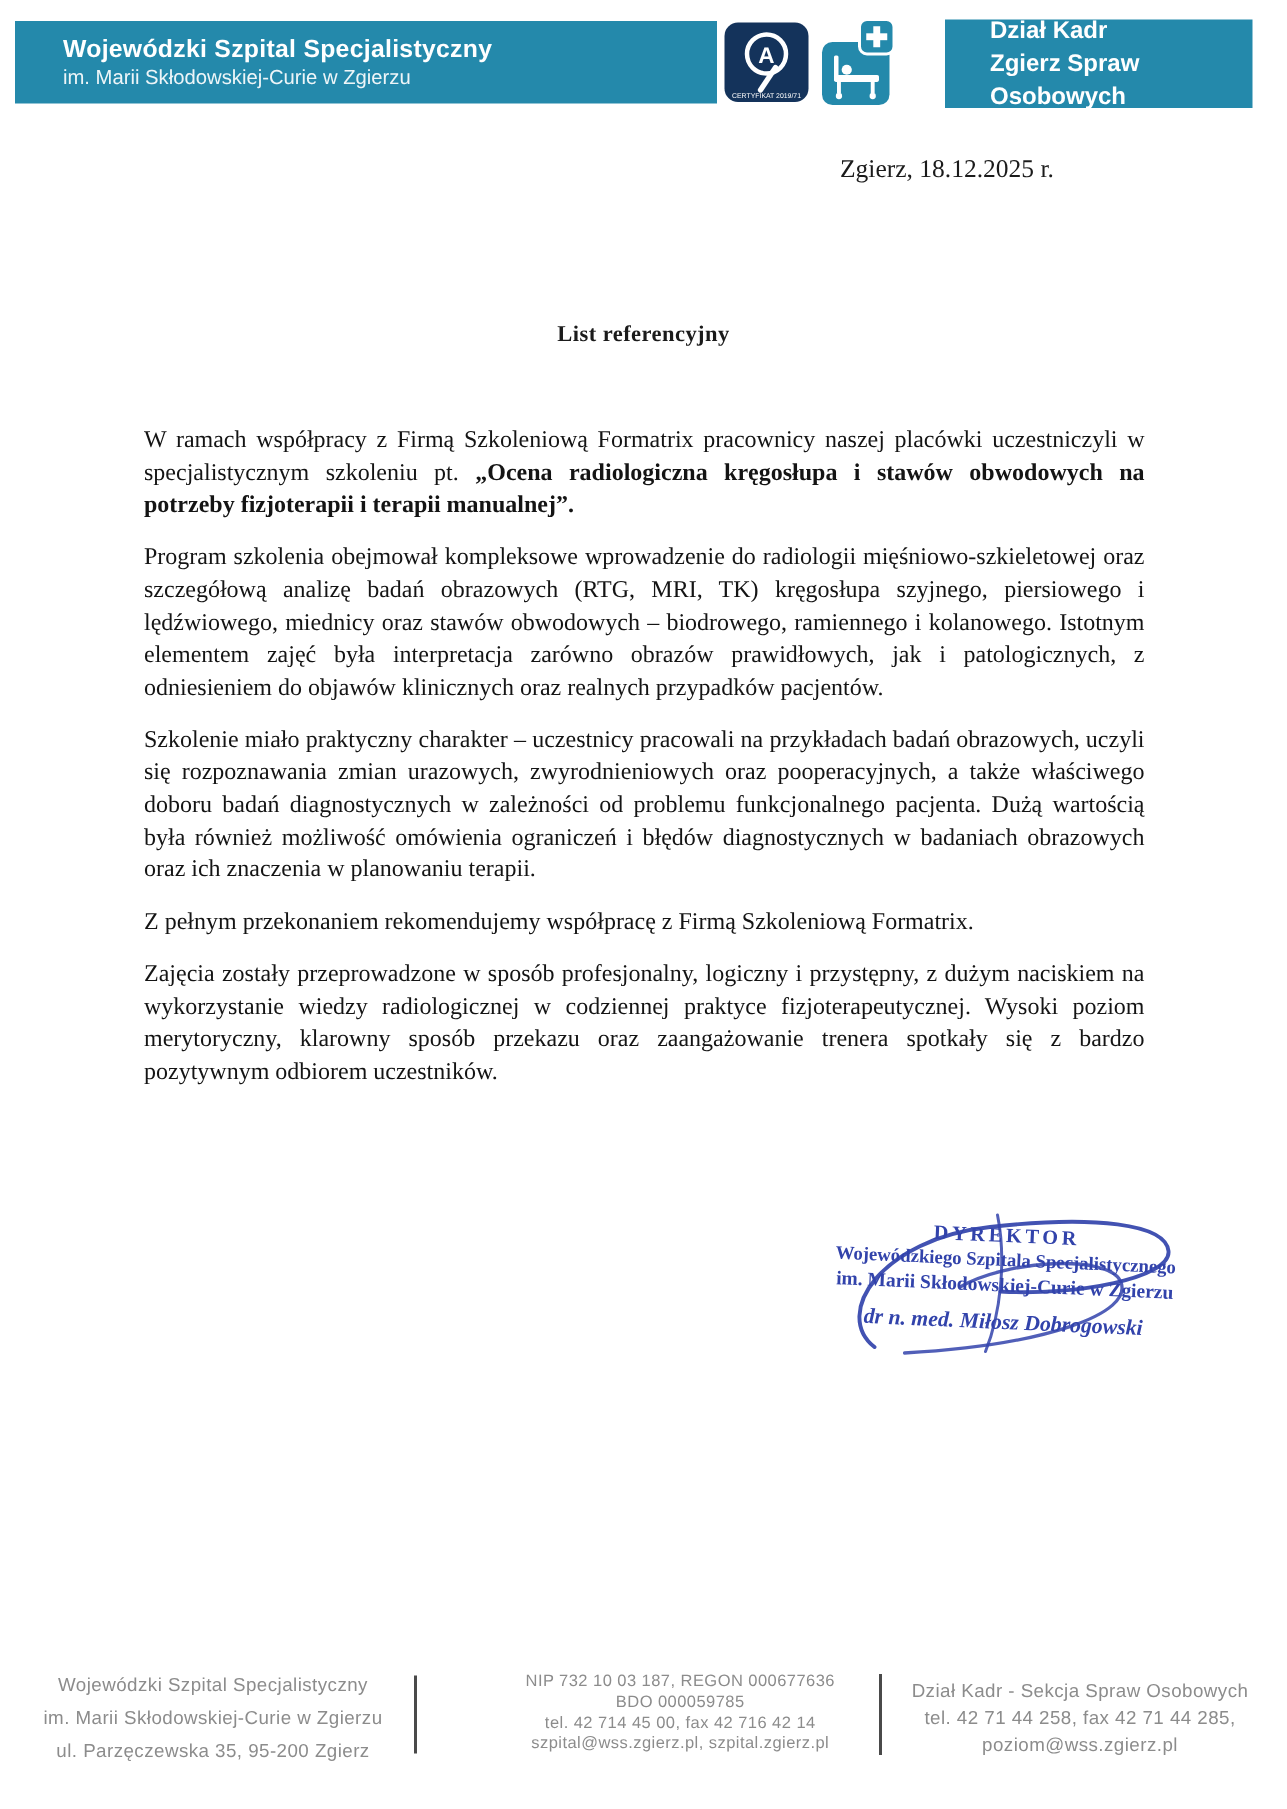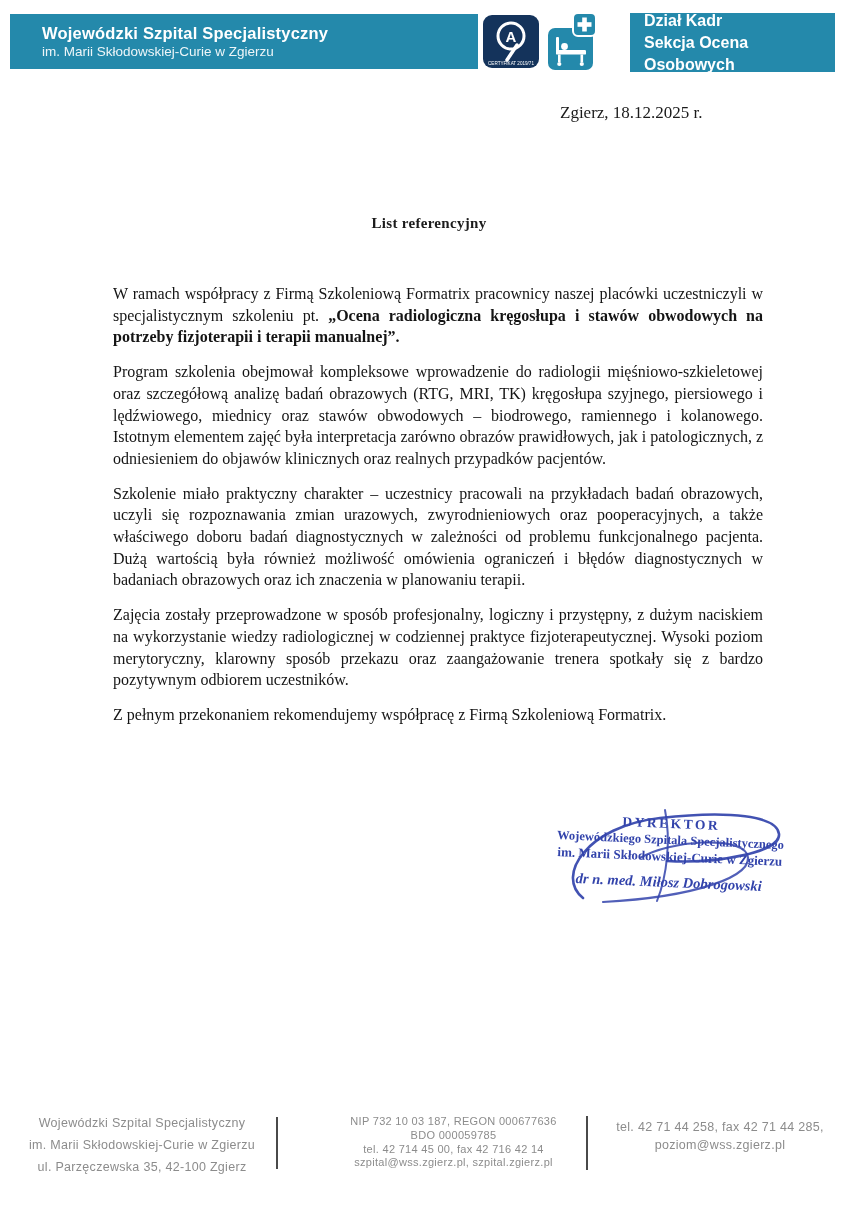--- a/index.html
+++ b/index.html
@@ -46,21 +46,21 @@
     background: var(--teal);
     border: 2px solid #ffffff;
     border-radius: 6px;
     display: flex; align-items: center; justify-content: center;
   }
   .bar-right {
     position: absolute; left: 630px; top: 13px;
     width: 205px; height: 59px;
     background: var(--teal);
     display: flex; flex-direction: column; justify-content: center;
-    padding-left: 14px;
+    padding-left: 30px;
     font-family: "Liberation Sans", sans-serif;
     color: #ffffff;
   }
   .bar-right .l1, .bar-right .l2 { font-size: 16px; font-weight: bold; line-height: 22px; }
 
   
   .date-line {
     position: absolute; left: 560px; top: 103px; width: 250px;
     text-align: left; font-size: 17px;
   }
@@ -68,21 +68,21 @@
     position: absolute; left: 0; top: 215px; width: 100%;
     text-align: center; font-size: 15px; font-weight: bold;
     letter-spacing: 0.3px;
   }
   .letter-body {
     position: absolute; left: 96px; top: 283px; width: 667px;
   }
   .letter-body p {
     font-size: 16px; line-height: 21.7px;
     text-align: justify;
-    margin: 0 0 13px 17px;
+    margin: 0 0 13px 0;
     color: #141414;
   }
 
   
   .signature-block {
     position: absolute; left: 545px; top: 798px; width: 250px; height: 135px;
     color: var(--ink);
   }
   .stamp {
     position: absolute; left: 8px; top: 18px; width: 234px;
@@ -148,60 +148,61 @@
 
   <div class="cross-icon">
     <svg width="15" height="15" viewBox="0 0 15 15">
       <rect x="5.2" y="0.5" width="4.6" height="14" fill="#ffffff"></rect>
       <rect x="0.5" y="5.2" width="14" height="4.6" fill="#ffffff"></rect>
     </svg>
   </div>
 
   <div class="bar-right">
     <div class="l1">Dział Kadr</div>
-    <div class="l2">Sekcja Ocena Osobowych</div>
+    <div class="l2">Zgierz Spraw Osobowych</div>
   </div>
 
   <div class="date-line">Zgierz, 18.12.2025 r.</div>
 
   <div class="title">List referencyjny</div>
 
   <div class="letter-body">
     <p><span>W ramach współpracy z Firmą Szkoleniową Formatrix pracownicy naszej placówki uczestniczyli w specjalistycznym szkoleniu pt. </span><b>„Ocena radiologiczna kręgosłupa i stawów obwodowych na potrzeby fizjoterapii i terapii manualnej”.</b></p>
     <p>Program szkolenia obejmował kompleksowe wprowadzenie do radiologii mięśniowo-szkieletowej oraz szczegółową analizę badań obrazowych (RTG, MRI, TK) kręgosłupa szyjnego, piersiowego i lędźwiowego, miednicy oraz stawów obwodowych – biodrowego, ramiennego i kolanowego. Istotnym elementem zajęć była interpretacja zarówno obrazów prawidłowych, jak i patologicznych, z odniesieniem do objawów klinicznych oraz realnych przypadków pacjentów.</p>
     <p>Szkolenie miało praktyczny charakter – uczestnicy pracowali na przykładach badań obrazowych, uczyli się rozpoznawania zmian urazowych, zwyrodnieniowych oraz pooperacyjnych, a także właściwego doboru badań diagnostycznych w zależności od problemu funkcjonalnego pacjenta. Dużą wartością była również możliwość omówienia ograniczeń i błędów diagnostycznych w badaniach obrazowych oraz ich znaczenia w planowaniu terapii.</p>
+    <p>Z pełnym przekonaniem rekomendujemy współpracę z Firmą Szkoleniową Formatrix.</p>
     <p>Zajęcia zostały przeprowadzone w sposób profesjonalny, logiczny i przystępny, z dużym naciskiem na wykorzystanie wiedzy radiologicznej w codziennej praktyce fizjoterapeutycznej. Wysoki poziom merytoryczny, klarowny sposób przekazu oraz zaangażowanie trenera spotkały się z bardzo pozytywnym odbiorem uczestników.</p>
-    <p>Z pełnym przekonaniem rekomendujemy współpracę z Firmą Szkoleniową Formatrix.</p>
   </div>
 
   <div class="signature-block">
     <div class="stamp">
       <div class="s1">DYREKTOR</div>
       <div class="s2">Wojewódzkiego Szpitala Specjalistycznego</div>
       <div class="s3">im. Marii Skłodowskiej-Curie w Zgierzu</div>
       <div class="s4">dr n. med. Miłosz Dobrogowski</div>
     </div>
     <svg class="scrawl" viewBox="0 0 250 135">
       <path d="M 38 100 C 10 78 42 28 115 20 C 185 12 232 18 234 36 C 236 54 172 66 122 63" fill="none" stroke="#3243ab" stroke-width="2.6" stroke-linecap="round" opacity="0.92"></path>
       <path d="M 58 104 C 150 99 212 78 202 56 C 193 38 126 42 95 60" fill="none" stroke="#3243ab" stroke-width="2.2" stroke-linecap="round" opacity="0.85"></path>
       <path d="M 120 12 C 126 42 122 78 112 103" fill="none" stroke="#3243ab" stroke-width="2" stroke-linecap="round" opacity="0.85"></path>
     </svg>
   </div>
 
   <div class="footer-col fc1">
     <div>Wojewódzki Szpital Specjalistyczny</div>
     <div>im. Marii Skłodowskiej-Curie w Zgierzu</div>
-    <div>ul. Parzęczewska 35, 42-100 Zgierz</div>
+    <div>ul. Parzęczewska 35, 95-200 Zgierz</div>
   </div>
   <div class="footer-divider fd1"></div>
   <div class="footer-col fc2">
     <div>NIP 732 10 03 187, REGON 000677636</div>
     <div>BDO 000059785</div>
     <div>tel. 42 714 45 00, fax 42 716 42 14</div>
     <div>szpital@wss.zgierz.pl, szpital.zgierz.pl</div>
   </div>
   <div class="footer-divider fd2"></div>
   <div class="footer-col fc3">
+    <div>Dział Kadr - Sekcja Spraw Osobowych</div>
     <div>tel. 42 71 44 258, fax 42 71 44 285,</div>
     <div>poziom@wss.zgierz.pl</div>
   </div>
 
 </div>
 
 </body></html>

